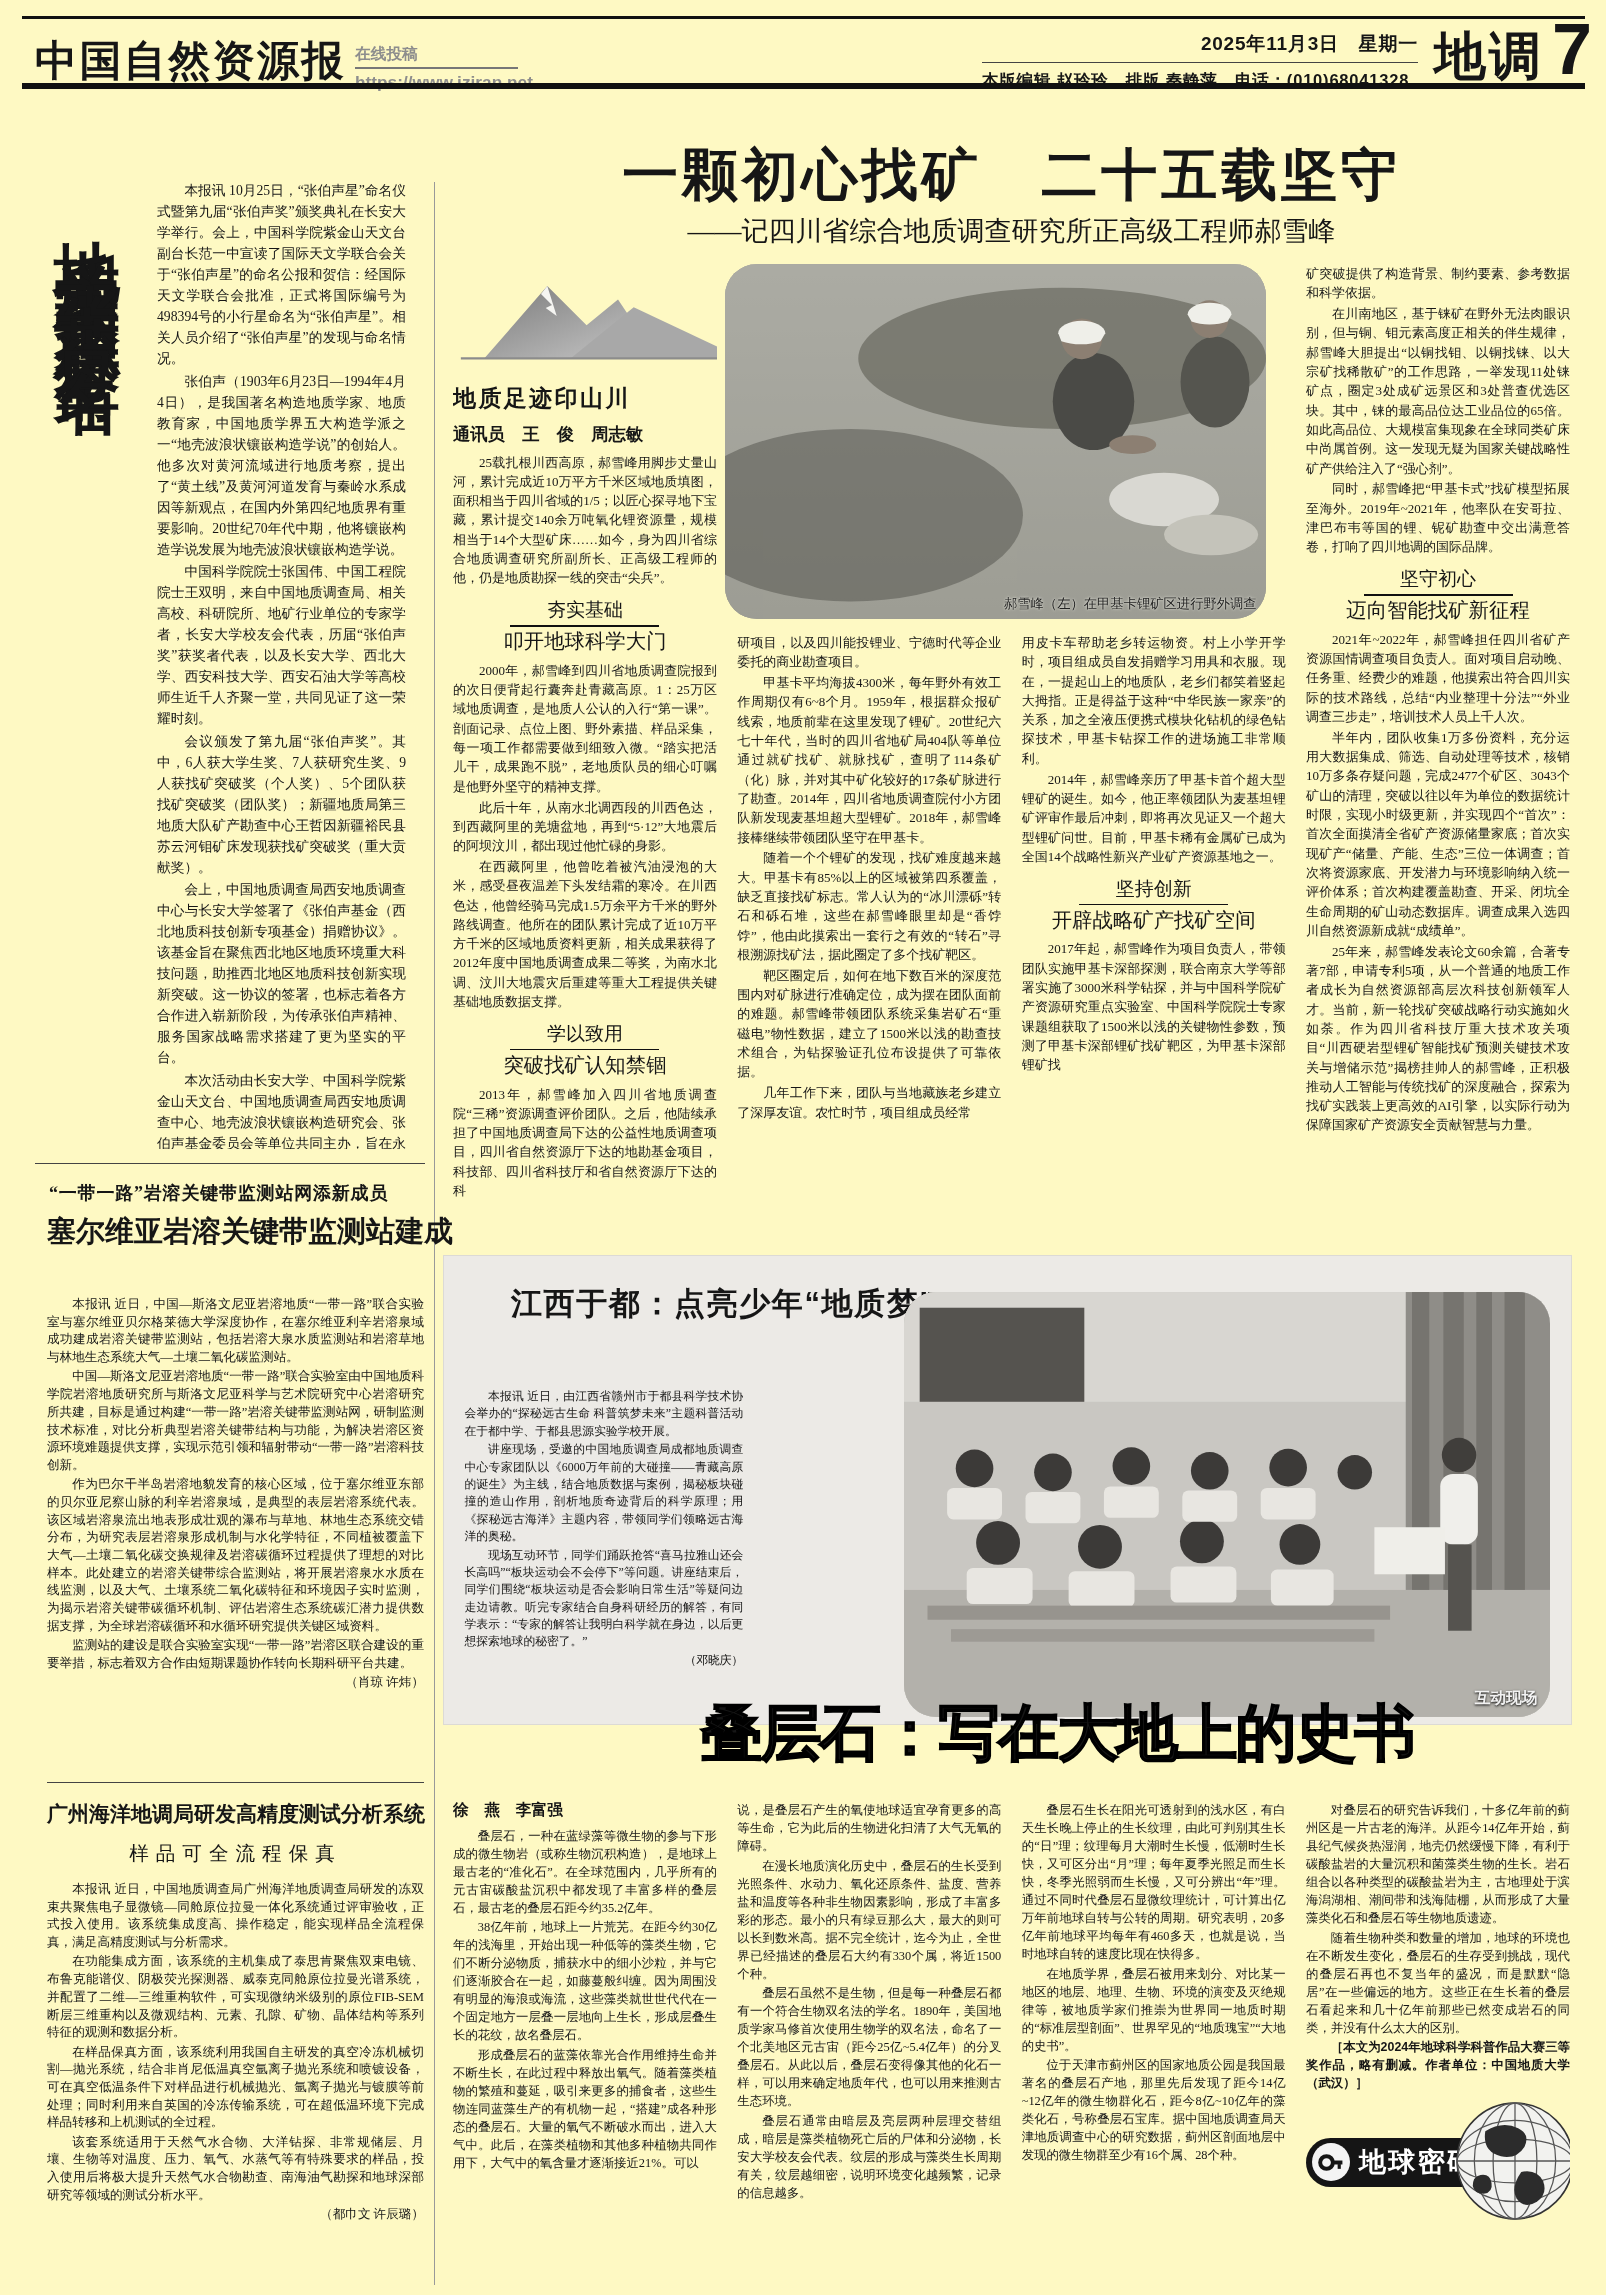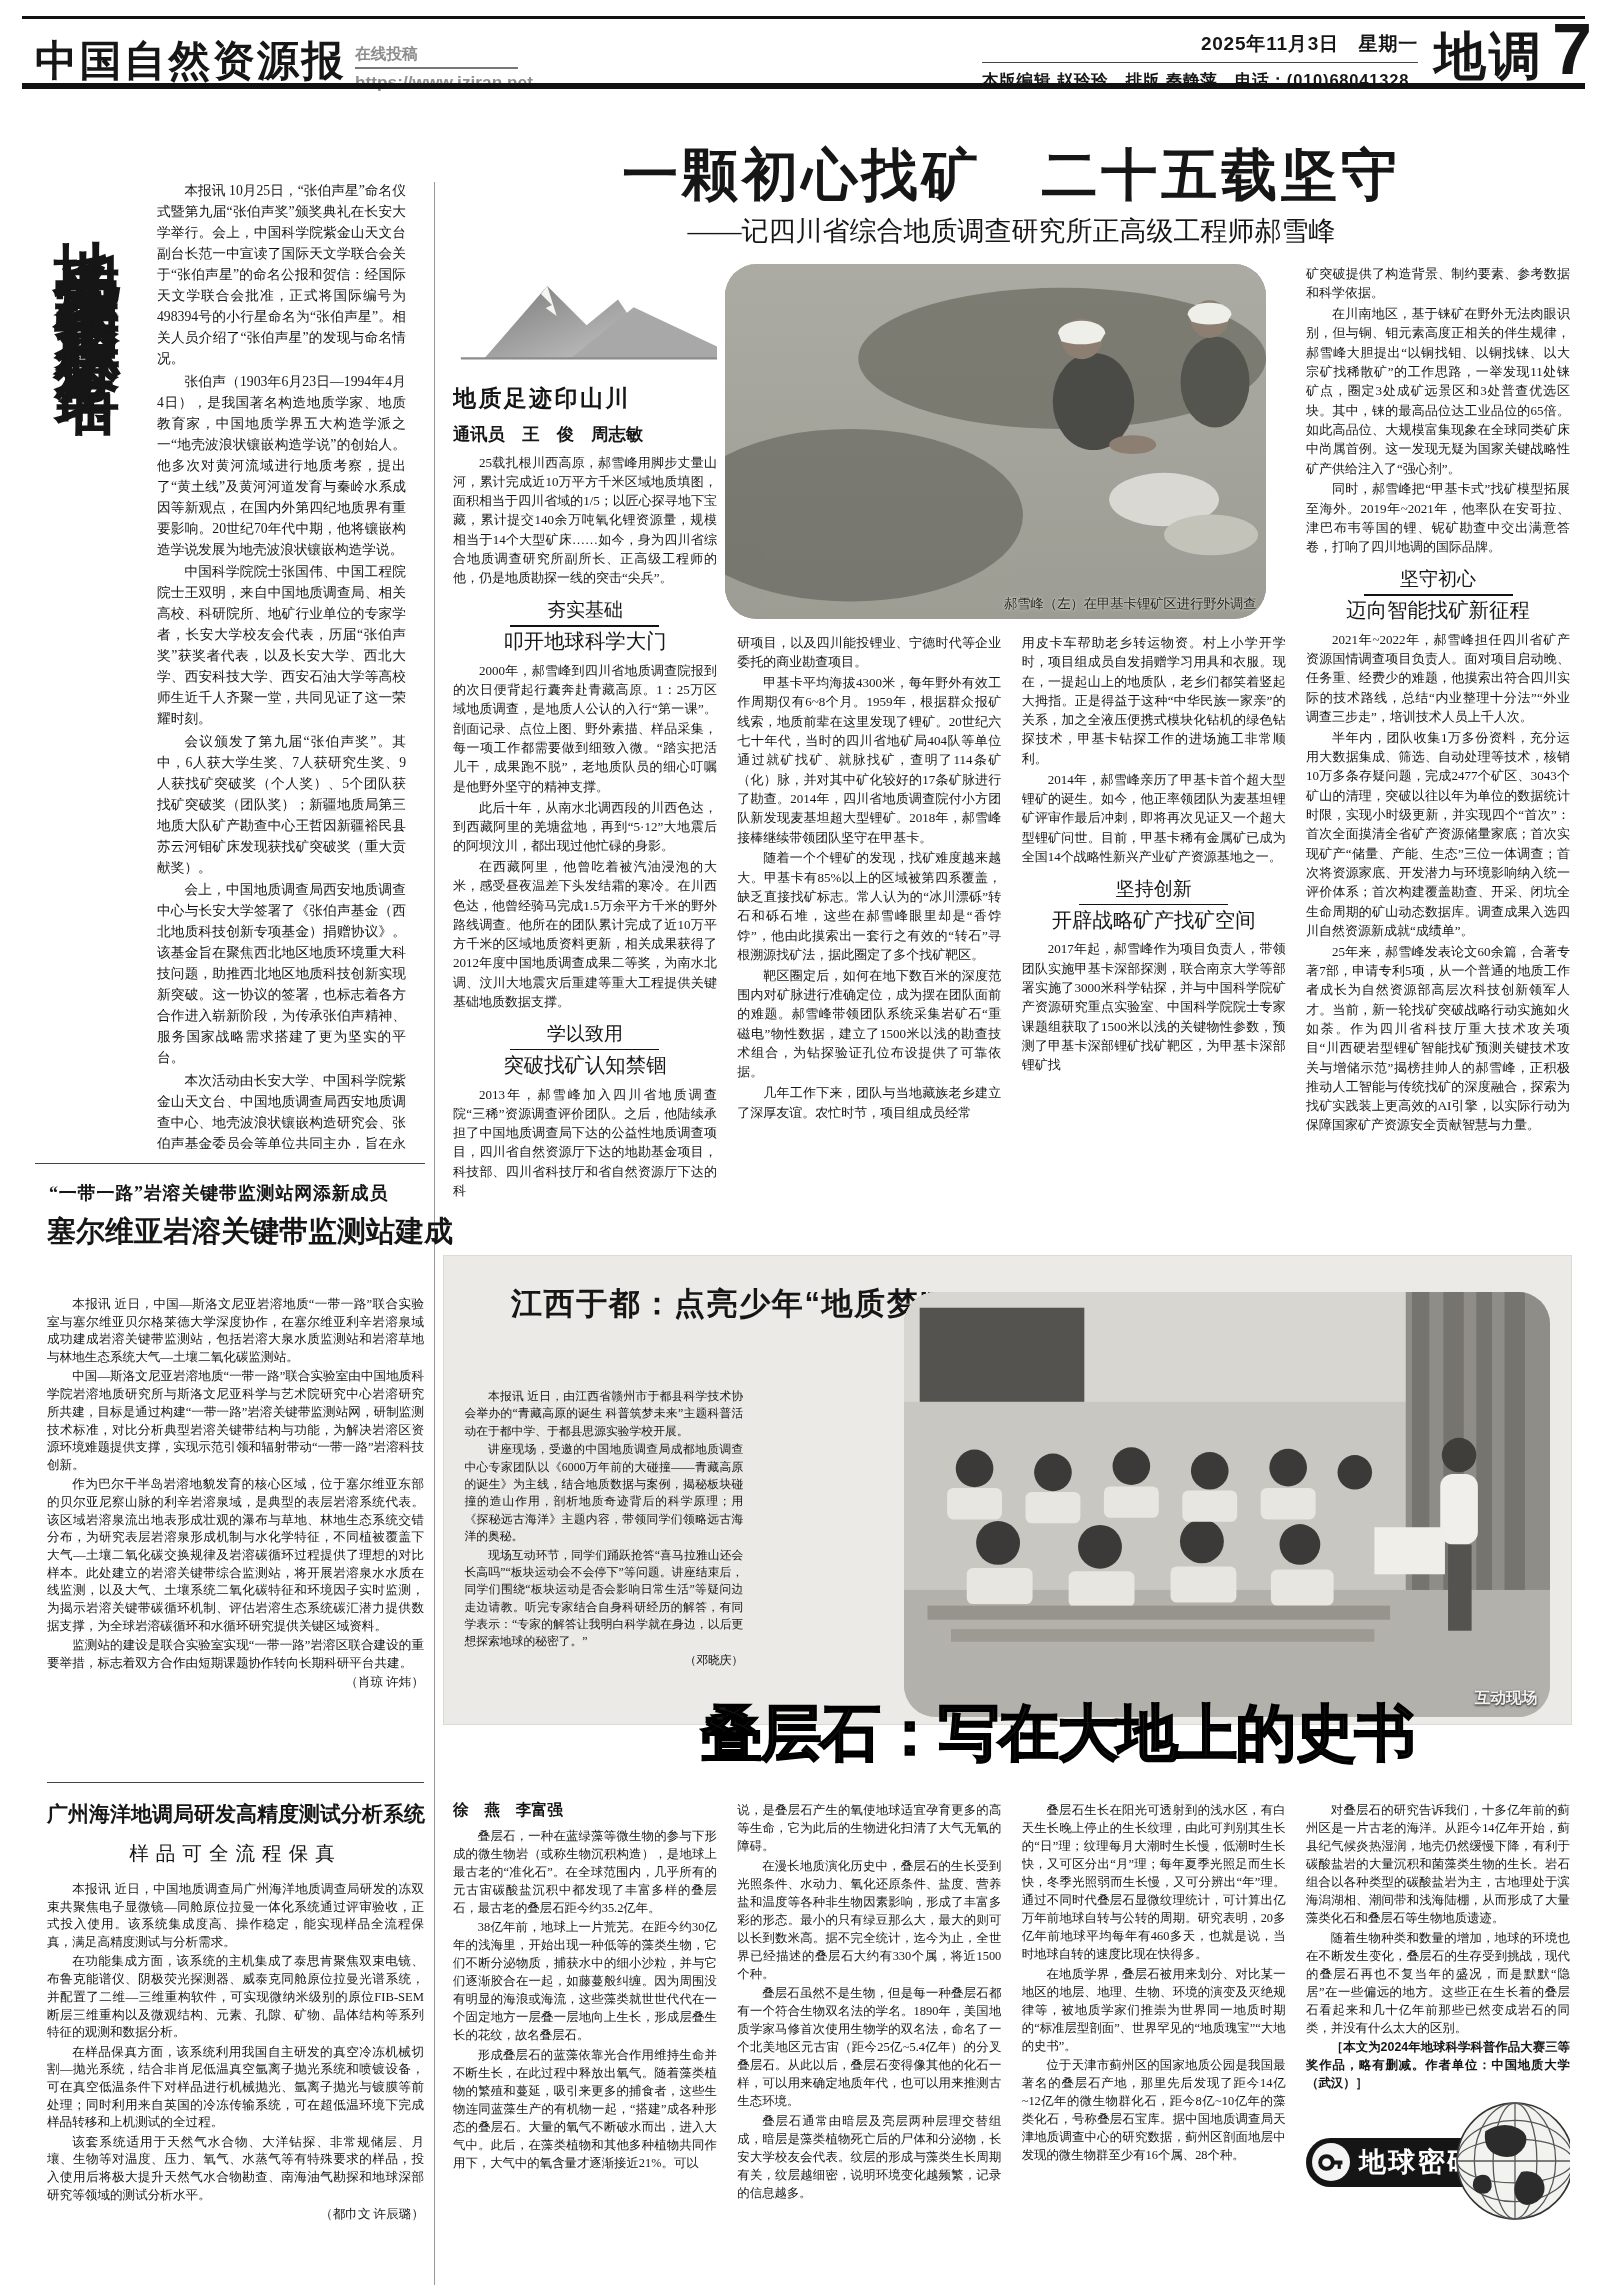--- a/index.html
+++ b/index.html
@@ -1,16 +1,16 @@
 <!DOCTYPE html>
 <html style="font-size:12.6px"><head>
 <meta charset="utf-8">
 <style>
   html,body{margin:0;padding:0;background:#888;}
-  .page{position:relative;width:1607px;height:2295px;margin:0 auto;background:#ffffff;color:#161616;
+  .page{position:relative;width:1607px;height:2295px;margin:0 auto;background:#fef9c3;color:#161616;
         font-family:"Liberation Serif","DejaVu Serif",serif;overflow:hidden;}
   .abs{position:absolute;}
   .rule{background:#111;}
   
   .masthead{font-size:42px;font-weight:bold;letter-spacing:2.4px;}
   .submit-label{font-size:15.7px;font-weight:bold;color:#8d8d8d;font-family:"Liberation Sans","DejaVu Sans",sans-serif;}
   .submit-rule{width:163px;height:1.6px;background:#777;margin:2.4px 0 3.1px;}
   .site-url{font-size:17.3px;font-weight:bold;color:#8d8d8d;font-family:"Liberation Sans","DejaVu Sans",sans-serif;}
   .hdr-right{width:436px;font-family:"Liberation Sans","DejaVu Sans",sans-serif;}
   .hdr-date{font-size:19px;font-weight:bold;text-align:right;letter-spacing:0.8px;}
@@ -234,21 +234,21 @@
         <circle cx="618" cy="70" r="24" fill="#8c7f72"></circle>
         <path d="M590 64 a28 15 0 0 1 56 0 l-5 9 a37 17 0 0 1 -46 0 z" fill="#efefe9"></path>
       </g>
     </svg>
     <div class="photo-cap">郝雪峰（左）在甲基卡锂矿区进行野外调查</div>
   </div>
 
   <div class="abs yudu-box" style="left:443px;top:1255px;width:1127px;height:468px;">
     <div class="abs yudu-headline" style="left:67px;top:27px;">江西于都：点亮少年“地质梦”</div>
     <div class="abs body-col yudu-body" style="left:20.4px;top:132px;width:279px;height:317px;">
-        <p class="para">本报讯 近日，由江西省赣州市于都县科学技术协会举办的“青藏高原的诞生 科普筑梦未来”主题科普活动在于都中学、于都县思源实验学校开展。</p>
+        <p class="para">本报讯 近日，由江西省赣州市于都县科学技术协会举办的“探秘远古生命 科普筑梦未来”主题科普活动在于都中学、于都县思源实验学校开展。</p>
         <p class="para">讲座现场，受邀的中国地质调查局成都地质调查中心专家团队以《6000万年前的大碰撞——青藏高原的诞生》为主线，结合地质数据与案例，揭秘板块碰撞的造山作用，剖析地质奇迹背后的科学原理；用《探秘远古海洋》主题内容，带领同学们领略远古海洋的奥秘。</p>
         <p class="para">现场互动环节，同学们踊跃抢答“喜马拉雅山还会长高吗”“板块运动会不会停下”等问题。讲座结束后，同学们围绕“板块运动是否会影响日常生活”等疑问边走边请教。听完专家结合自身科研经历的解答，有同学表示：“专家的解答让我明白科学就在身边，以后更想探索地球的秘密了。”</p>
         <p class="sig">（邓晓庆）</p>
       </div>
     <div class="abs photo" style="left:460px;top:36px;width:646px;height:425px;">
       <svg width="646" height="425" viewBox="0 0 824 542">
         <rect width="824" height="542" fill="#c9c7c2"></rect>
         <rect x="0" y="0" width="824" height="140" fill="#d8d6d1"></rect>
         <rect x="20" y="20" width="210" height="120" fill="#55534f"></rect>
         <rect x="640" y="0" width="184" height="380" fill="#8f8d88"></rect>

